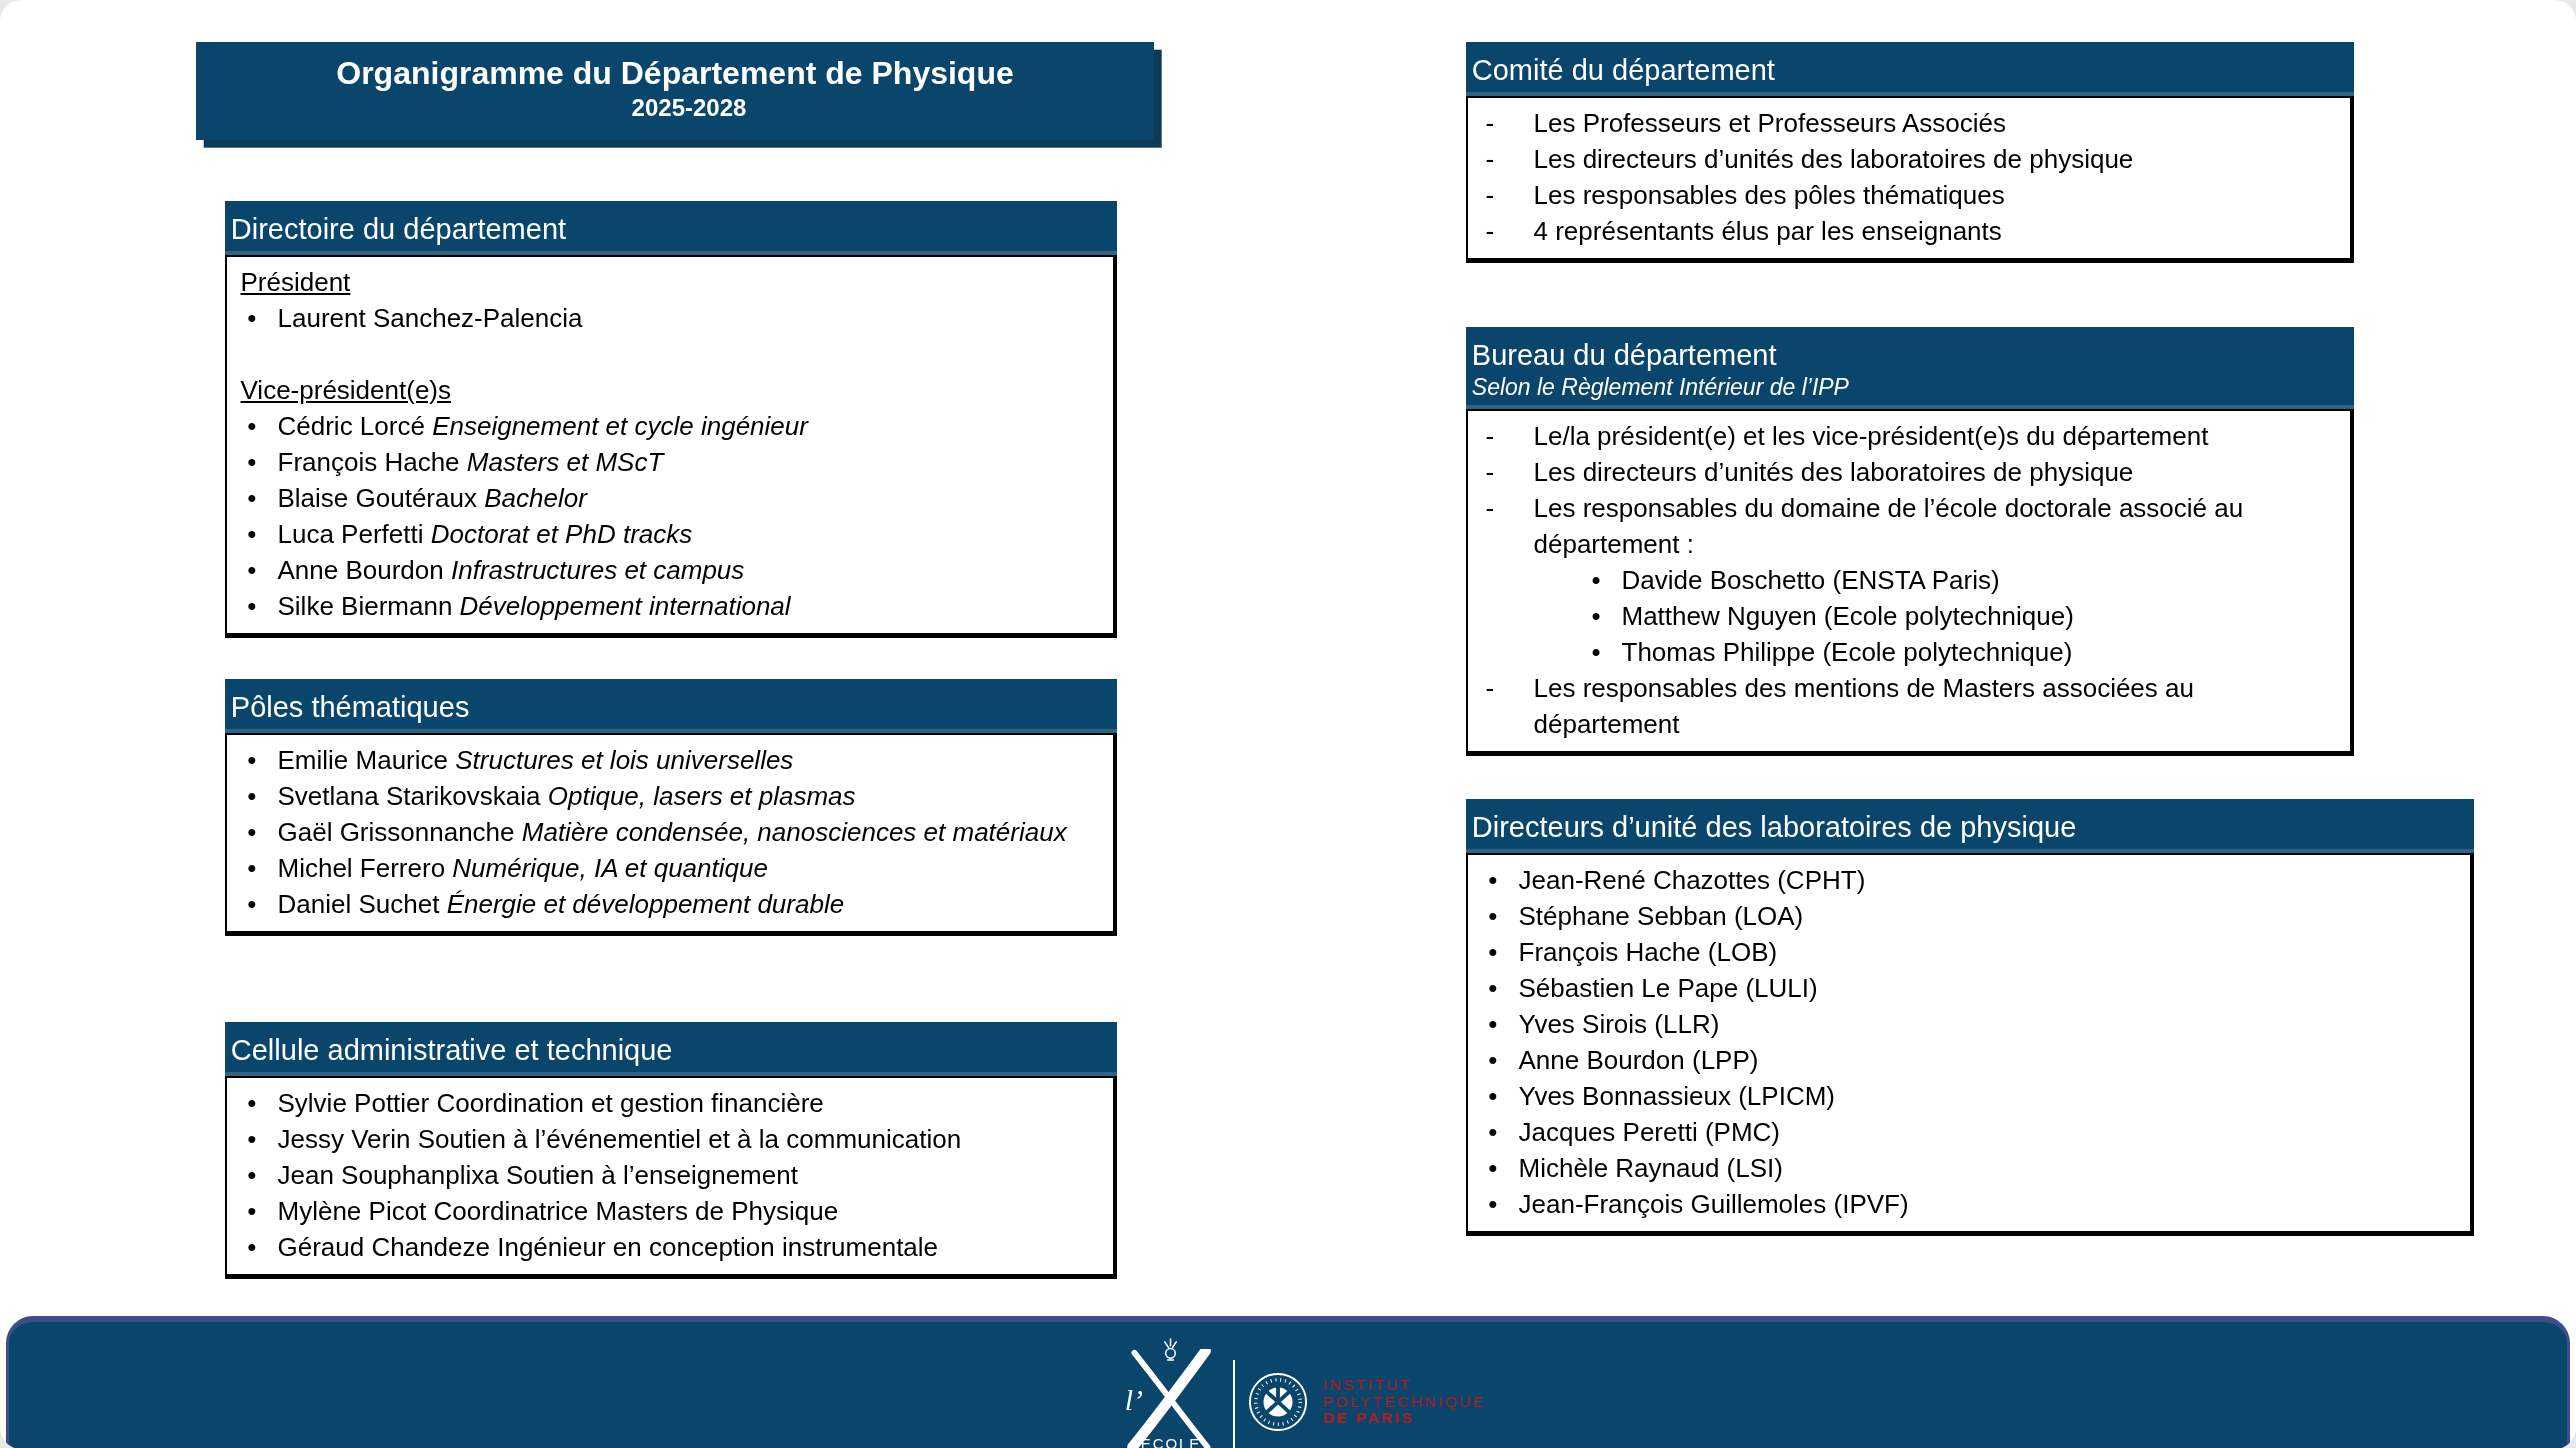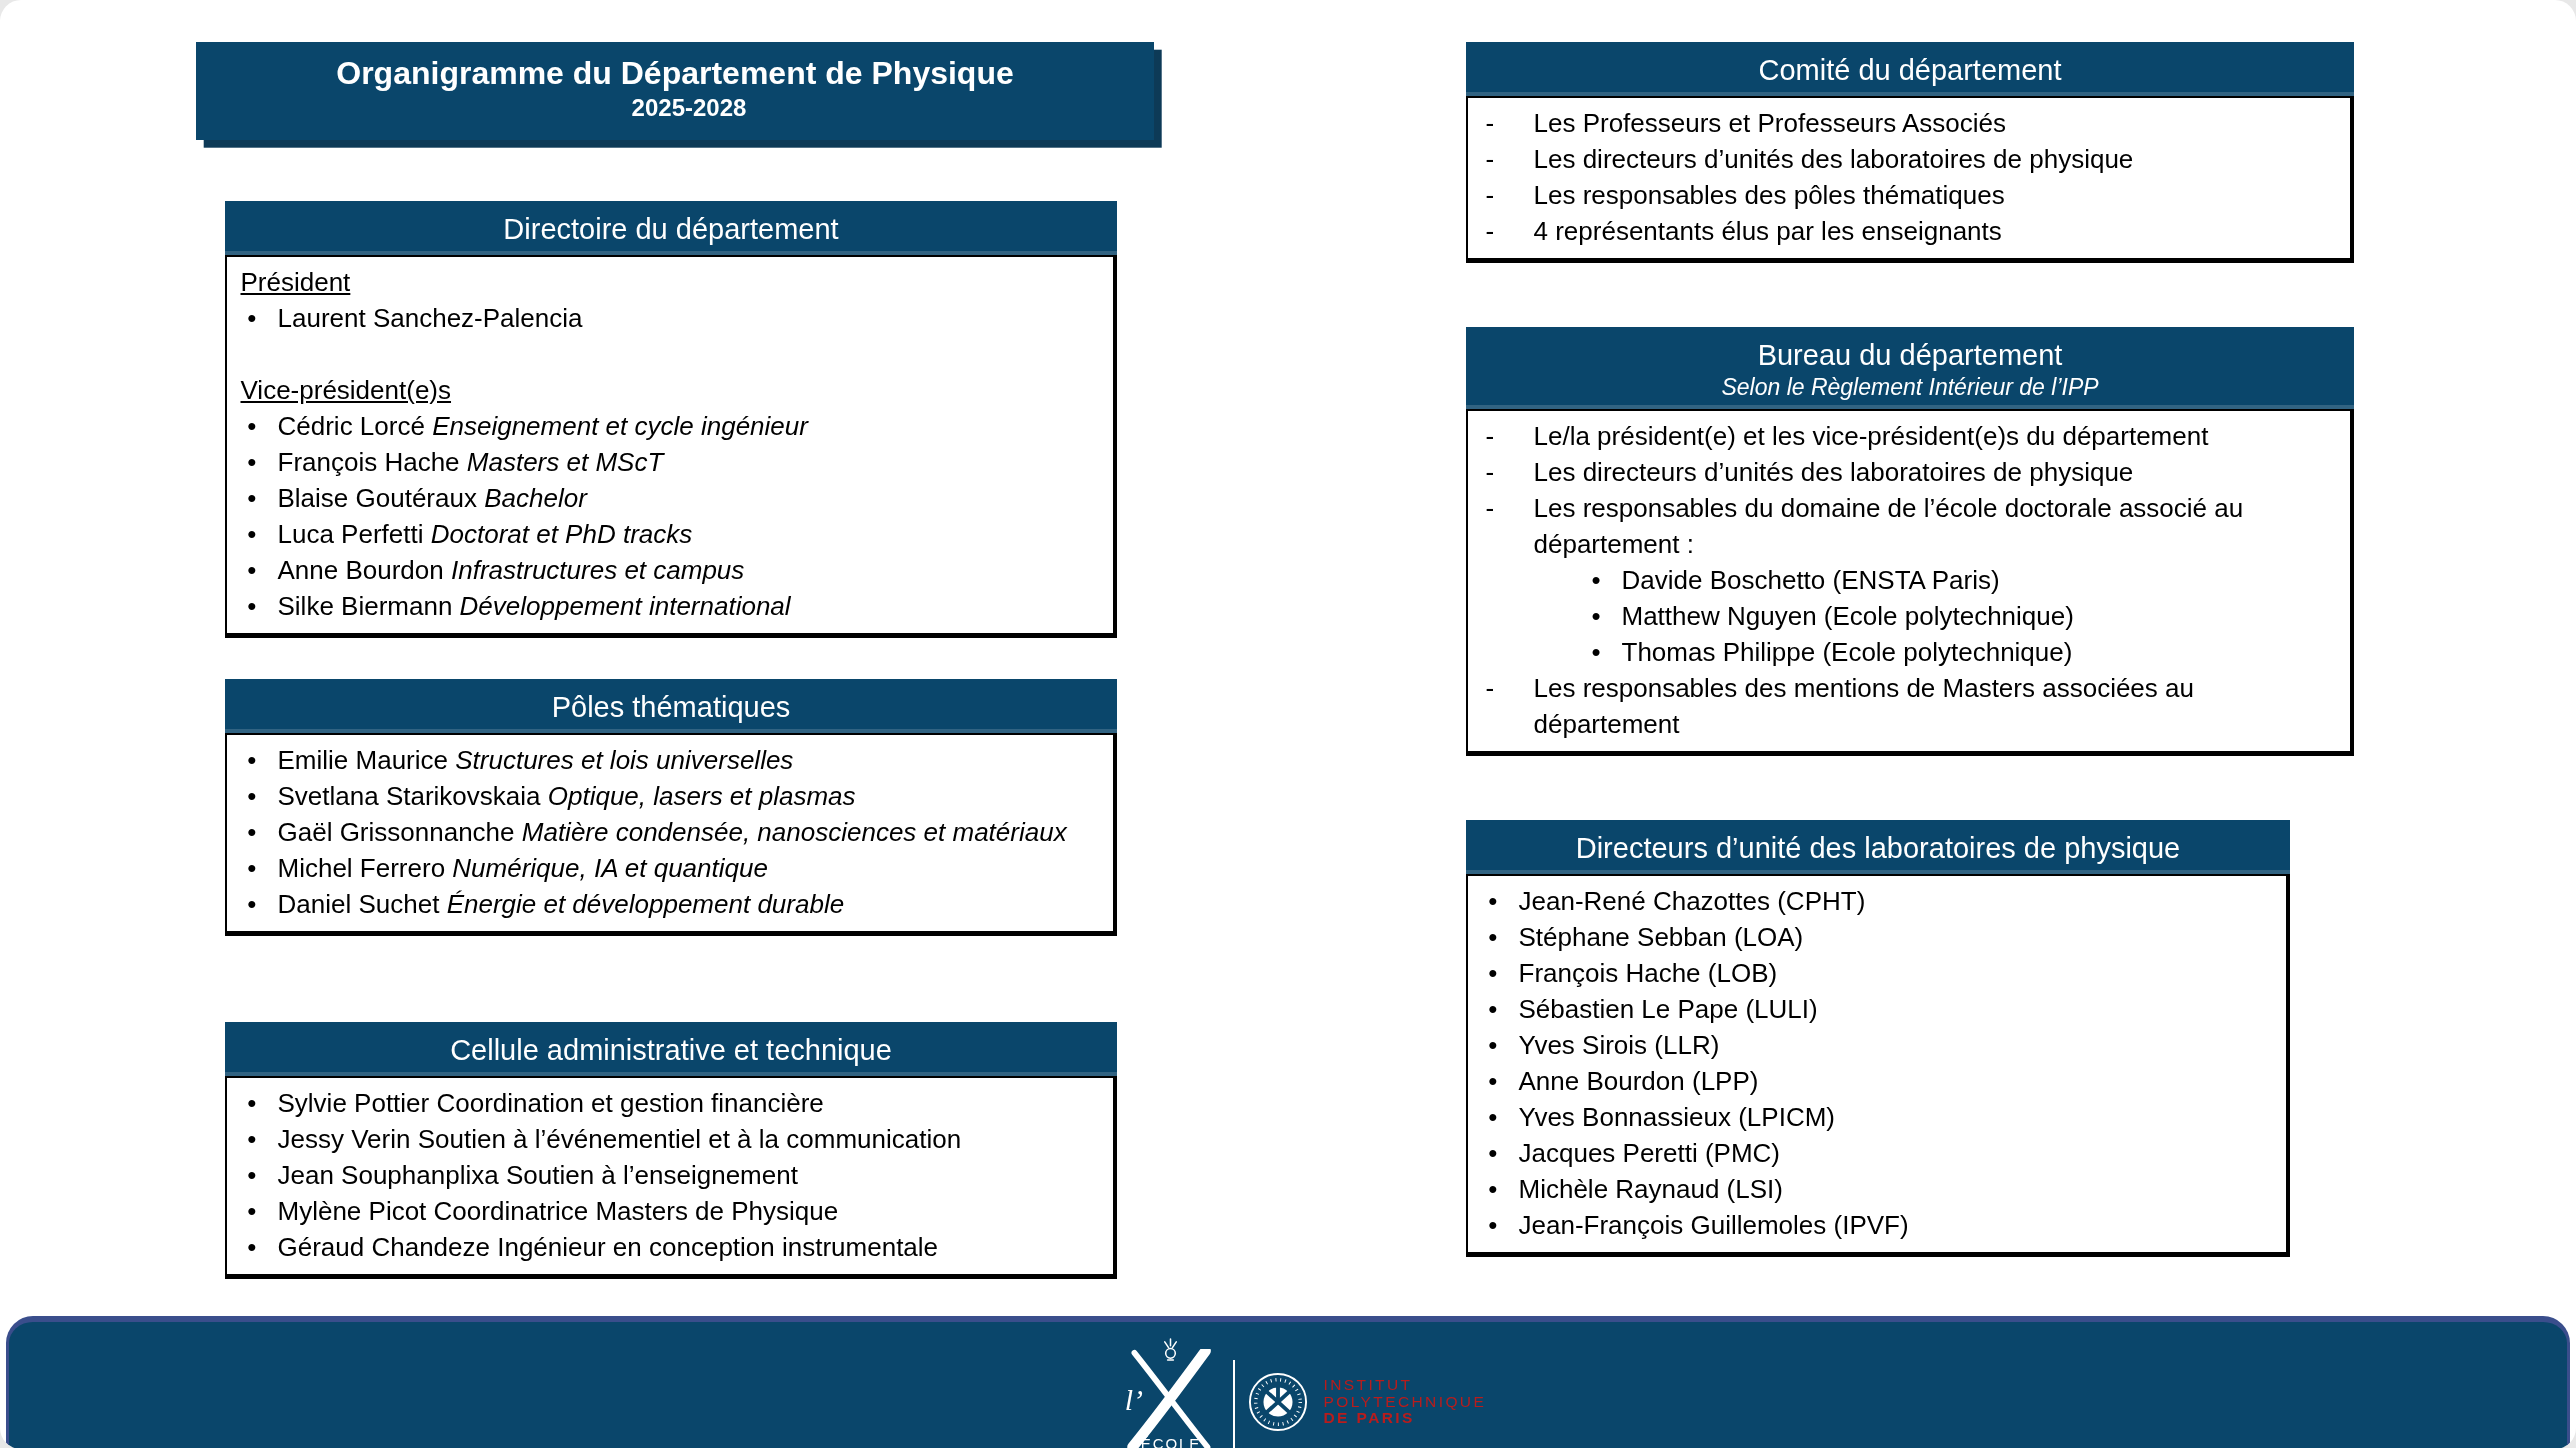--- a/index.html
+++ b/index.html
@@ -11,21 +11,21 @@
   .titlebox{
     position:absolute;left:196px;top:42px;width:958px;height:98px;
     background:#0A466B;color:#fff;text-align:center;box-sizing:border-box;
     padding-top:12.6px;box-shadow:7.7px 7.7px 0 #0D3A57;
   }
   .titlebox .t1{font-size:32px;font-weight:bold;line-height:37px;}
   .titlebox .t2{font-size:24px;font-weight:bold;line-height:29px;margin-top:1.9px;padding-left:28px;}
   
   .box{position:absolute;box-sizing:border-box;}
   .hdr{
-    background:#0A466B;color:#fff;text-align:center;font-size:29px;line-height:35px;
+    background:#0A466B;color:#fff;text-align:left;font-size:29px;line-height:35px;
     padding:10.6px 5.8px 8.7px;box-shadow:inset 0 -3.9px 0 rgba(255,255,255,0.16);
   }
   .hdr .sub{display:block;font-size:23px;line-height:27px;font-style:italic;font-weight:normal;margin-top:1px;}
   .bd{
     background:#fff;border:2.9px solid #000;border-right-width:4.8px;border-bottom-width:5.8px;
     padding:6.8px 13.5px 8.7px;font-size:26px;line-height:36px;
   }
   ul{list-style:none;margin:0;padding:0;}
   li{position:relative;}
   .b-li{padding-left:37px;}
@@ -141,21 +141,21 @@
         <li class="s-li"><span class="mk">•</span><span>Davide Boschetto (ENSTA Paris)</span></li>
         <li class="s-li"><span class="mk">•</span><span>Matthew Nguyen (Ecole polytechnique)</span></li>
         <li class="s-li"><span class="mk">•</span><span>Thomas Philippe (Ecole polytechnique)</span></li>
       </ul>
       <ul>
         <li class="d-li"><span class="mk">-</span><span>Les responsables des mentions de Masters associées au département</span></li>
       </ul>
     </div>
   </section>
 
-  <section class="box" style="left:1466px;top:820px;width:824px;">
+  <section class="box" style="left:1466px;top:799px;width:1008px;">
     <header class="hdr">Directeurs d’unité des laboratoires de physique</header>
     <div class="bd">
       <ul>
         <li class="b-li"><span class="mk">•</span><span>Jean-René Chazottes (CPHT)</span></li>
         <li class="b-li"><span class="mk">•</span><span>Stéphane Sebban (LOA)</span></li>
         <li class="b-li"><span class="mk">•</span><span>François Hache (LOB)</span></li>
         <li class="b-li"><span class="mk">•</span><span>Sébastien Le Pape (LULI)</span></li>
         <li class="b-li"><span class="mk">•</span><span>Yves Sirois (LLR)</span></li>
         <li class="b-li"><span class="mk">•</span><span>Anne Bourdon (LPP)</span></li>
         <li class="b-li"><span class="mk">•</span><span>Yves Bonnassieux (LPICM)</span></li>

